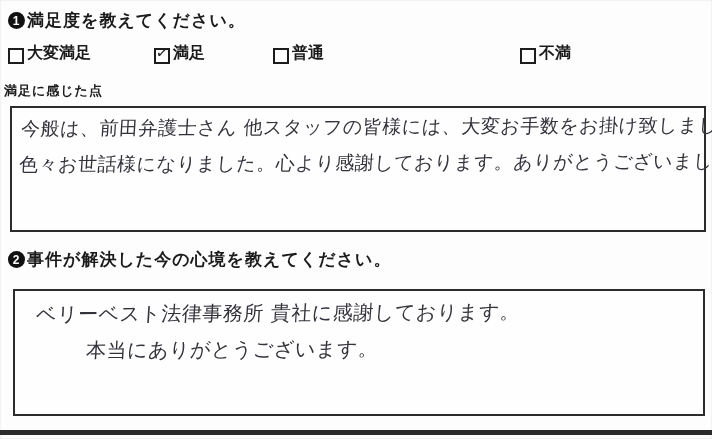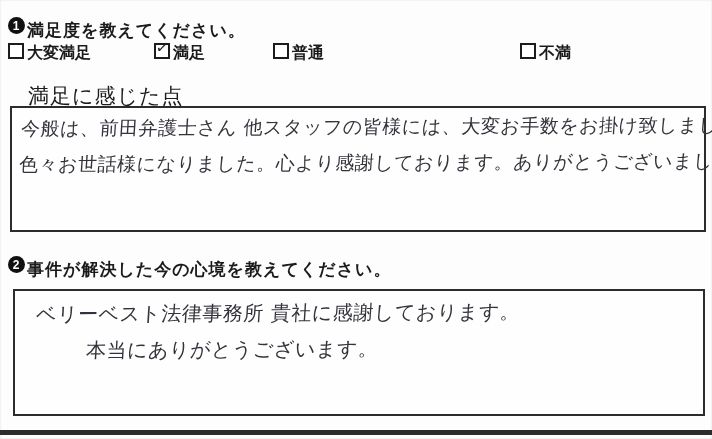--- a/index.html
+++ b/index.html
@@ -7,60 +7,60 @@
     font-family:"Liberation Serif","DejaVu Serif",serif;
     background:#e9e9e9;
   }
   .page{
     position:relative;
     width:712px;height:439px;
     background:#fdfdfd;
     overflow:hidden;
     box-shadow:inset 0 0 2px #d8d8d8;
   }
-  .print{color:#1b1b1b;margin-top:10px;}
+  .print{color:#1b1b1b;}
   .q-title{
     position:absolute;left:8px;
     font-size:17px;font-weight:bold;letter-spacing:1px;
     display:flex;align-items:center;gap:2px;
     white-space:nowrap;
   }
   .num-badge{
     display:inline-flex;align-items:center;justify-content:center;
     width:17px;height:17px;border-radius:50%;
     background:#111;color:#fff;
     font-size:12px;font-weight:bold;
     font-family:"Liberation Sans","DejaVu Sans",sans-serif;
     flex:0 0 auto;
   }
   .options-row{position:absolute;top:43px;left:0;width:712px;height:22px;}
   .option{
     position:absolute;top:0;
-    display:flex;align-items:flex-start;gap:3px;
+    display:flex;align-items:flex-end;gap:3px;
     font-size:16px;font-weight:600;color:#1b1b1b;
     white-space:nowrap;cursor:default;
   }
   .cbox{
     position:relative;
     width:12px;height:12px;
     border:2px solid #1c1c1c;
     background:#fff;
     flex:0 0 auto;
   }
   .cbox .check{
     display:none;
     position:absolute;left:0px;top:-6px;
     font-family:"DejaVu Sans",sans-serif;
     font-size:15px;font-weight:bold;color:#222;
     transform:rotate(8deg);
   }
   .option.checked .cbox .check{display:block;}
   .sub-label{
-    position:absolute;left:28px;top:82px;
-    font-size:21px;font-weight:normal;letter-spacing:1px;
+    position:absolute;left:4px;top:82px;
+    font-size:13px;font-weight:bold;letter-spacing:1px;
     color:#1b1b1b;
   }
   .answer-box{
     position:absolute;
     background:#fefefe;
     border:2px solid #2c2c2c;
   }
   .box1{left:10px;top:106px;width:692px;height:122px;}
   .box2{left:13px;top:289px;width:688px;height:123px;}
   .hand{

